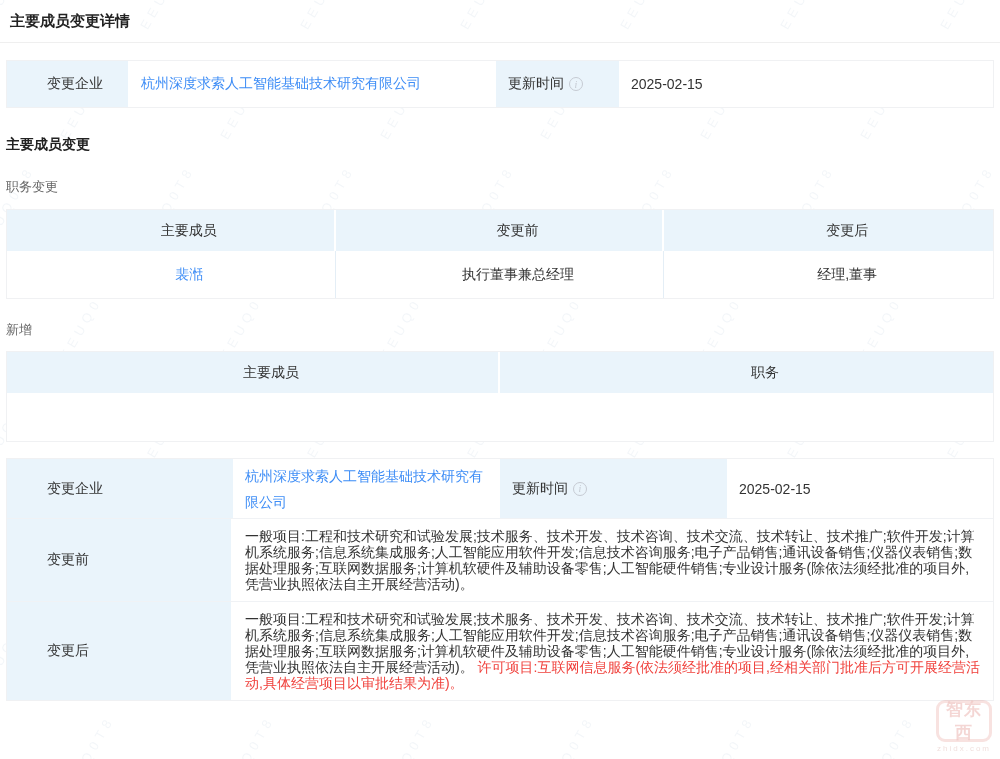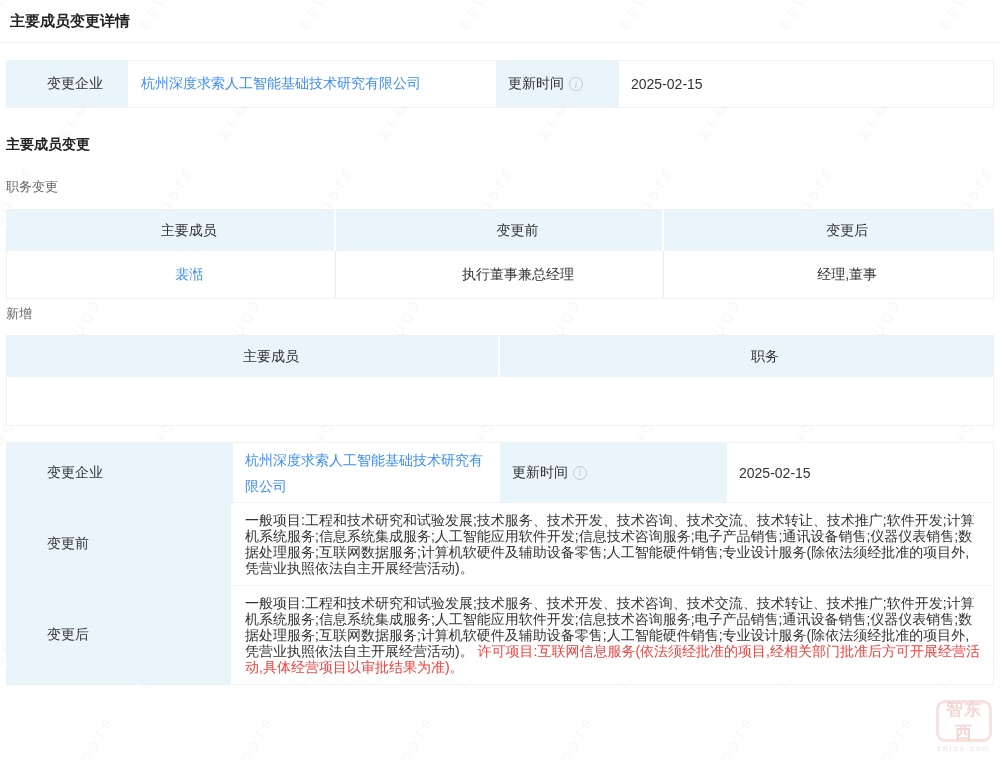--- a/index.html
+++ b/index.html
@@ -166,21 +166,21 @@
       </div>
       <div class="grid-row bd">
         <div class="cell w3">
           <span class="link">裴湉</span>
         </div>
         <div class="cell w3">执行董事兼总经理</div>
         <div class="cell w3">经理,董事</div>
       </div>
     </div>
 
-    <div class="sub-label" style="margin-top:6px;">新增</div>
+    <div class="sub-label" style="margin-top:22px;">新增</div>
 
     <div class="tbl grid-tbl" style="margin-top:12px;">
       <div class="grid-row hdr">
         <div class="cell w2">主要成员</div>
         <div class="cell w2">职务</div>
       </div>
       <div class="grid-row bd" style="height:48px;">
       </div>
     </div>
 

